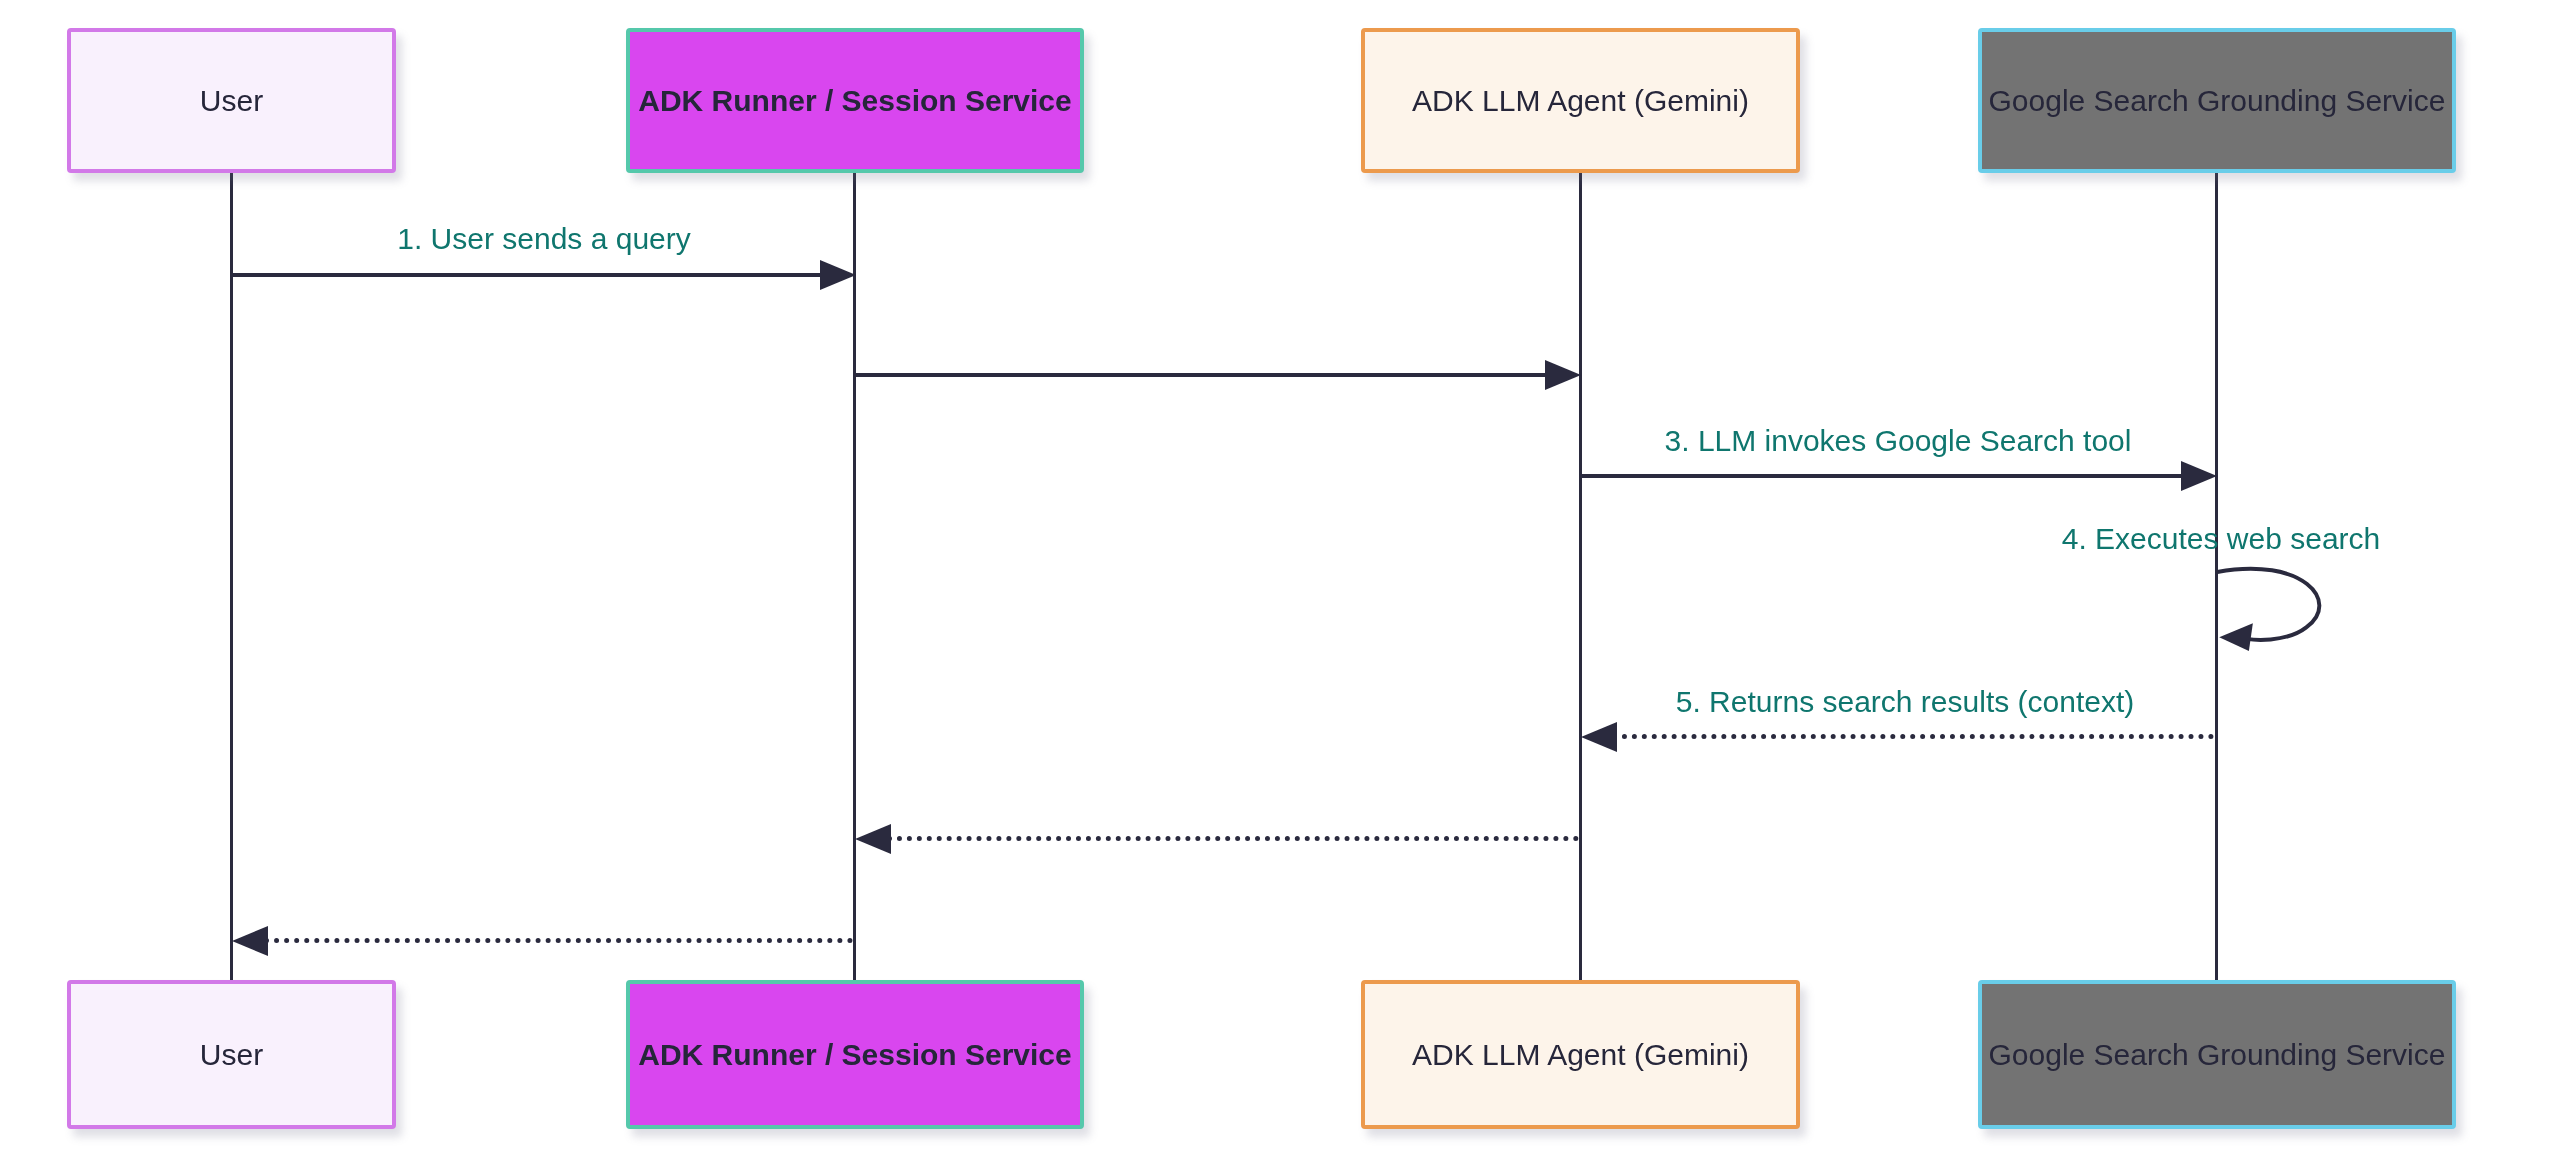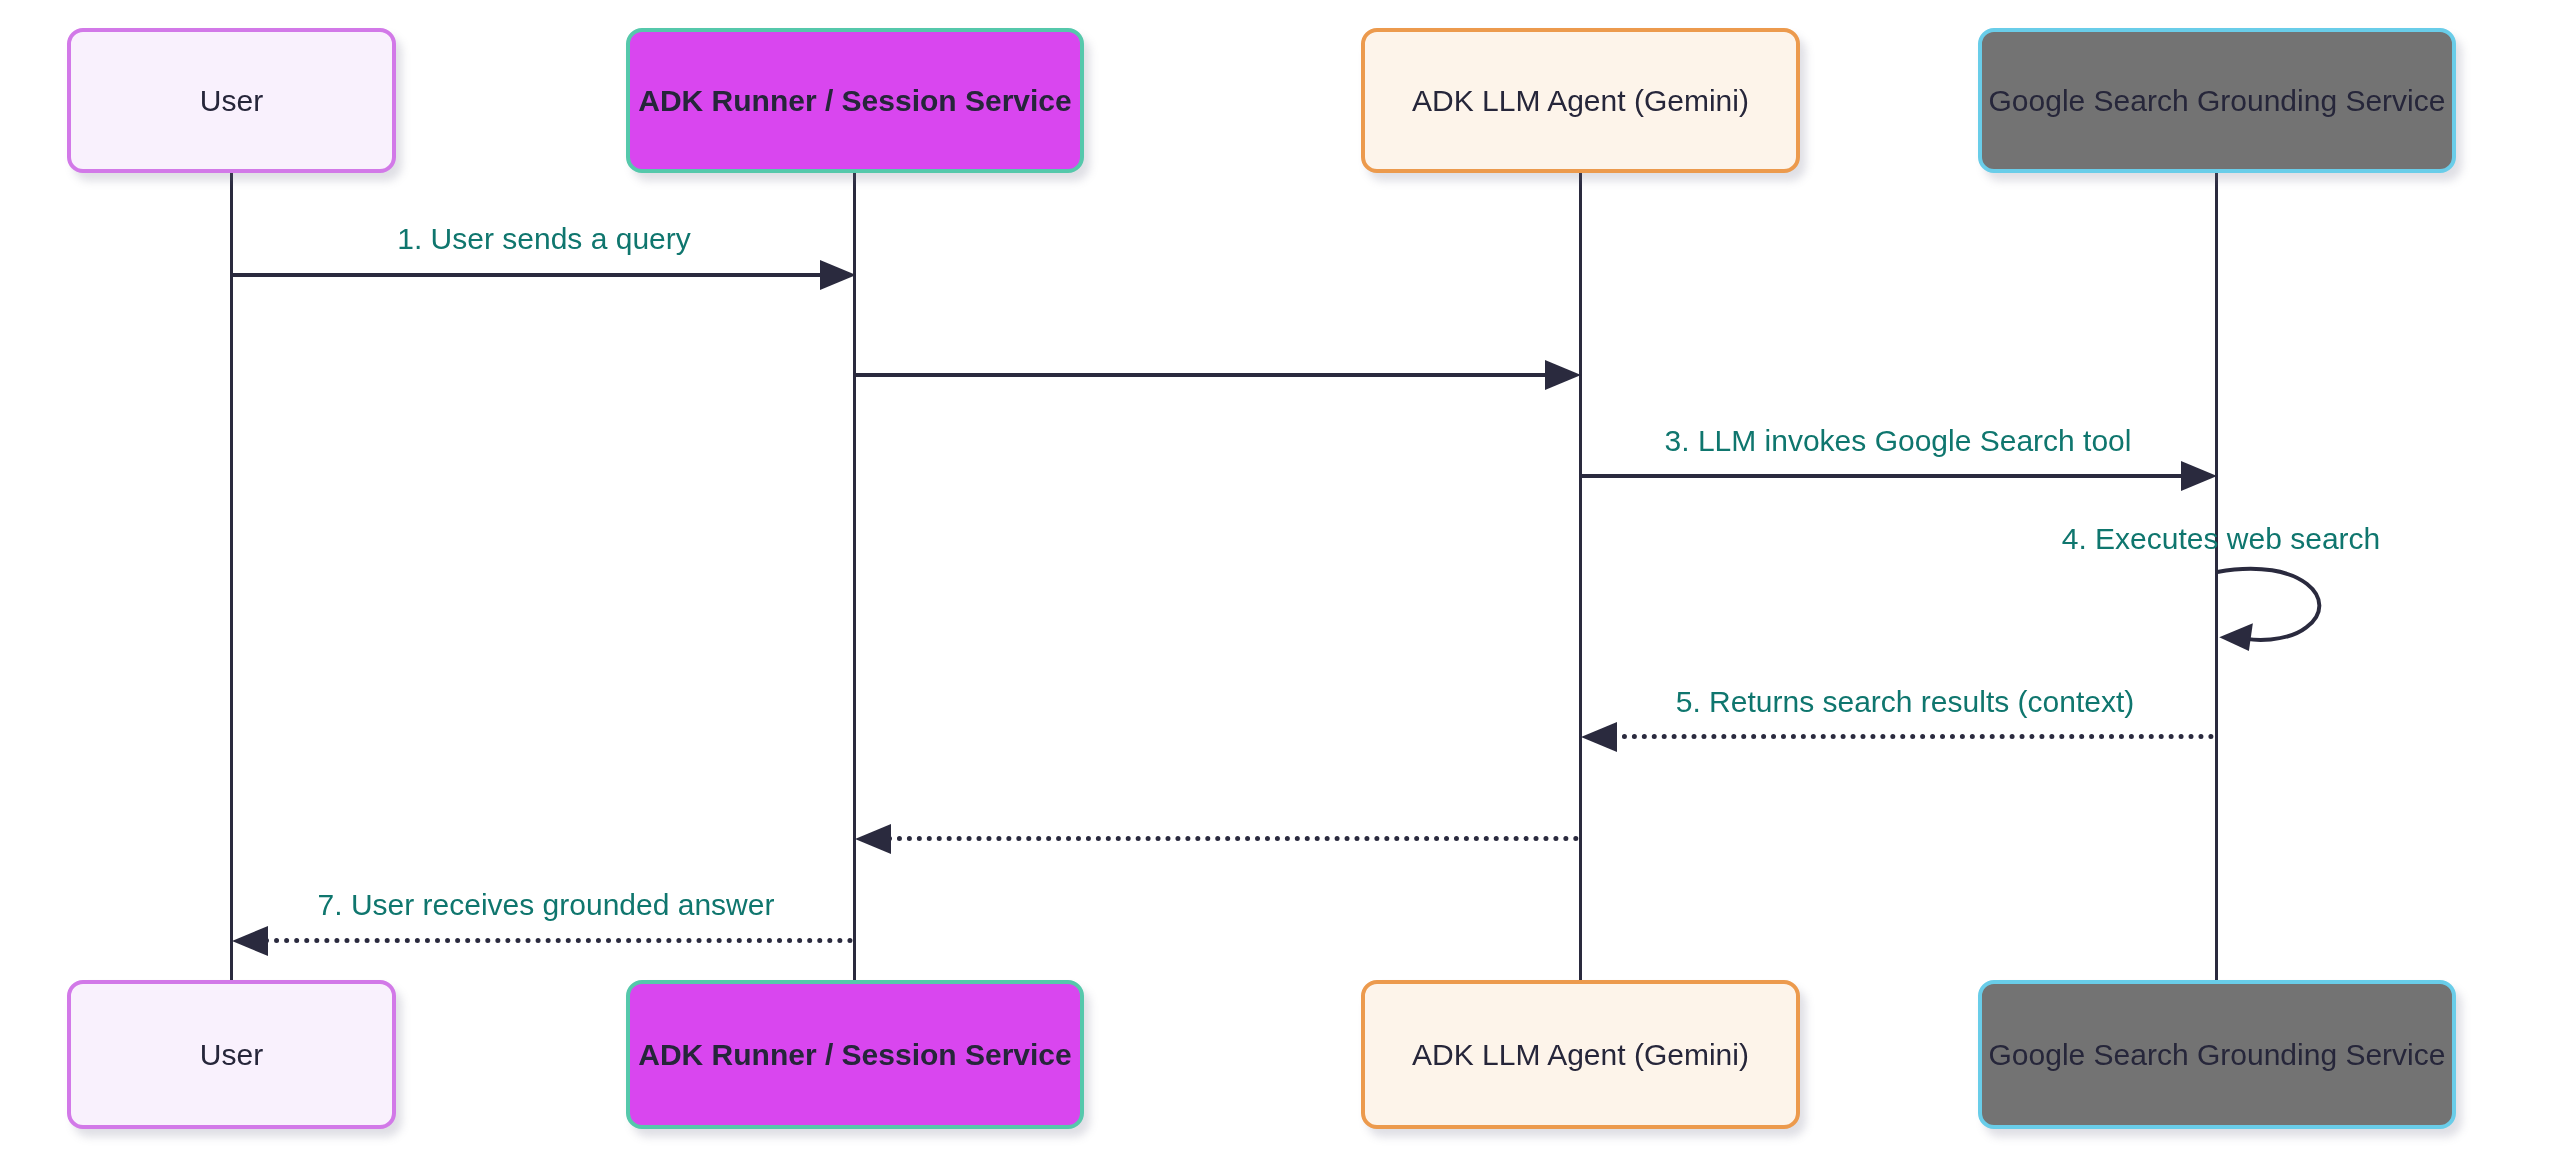--- a/index.html
+++ b/index.html
@@ -13,21 +13,21 @@
     height: 1171px;
     background: #ffffff;
     font-family: "Liberation Sans", sans-serif;
     overflow: hidden;
   }
   
   .actor {
     position: absolute;
     box-sizing: border-box;
     border: 4px solid;
-    border-radius: 16px;
+    border-radius: 4px;
     display: flex;
     align-items: center;
     justify-content: center;
     font-size: 30px;
     color: #26263a;
     white-space: nowrap;
     box-shadow: 6px 8px 8px rgba(110,110,135,0.22);
     background: #fff;
     z-index: 3;
   }
@@ -142,18 +142,17 @@
     <polygon points="8,72 42,58 38,86" fill="#2a2a3e"></polygon>
   </svg>
 
   <div class="msg-label" style="left:1905px;top:685px;">5. Returns search results (context)</div>
   <div class="msg-line-dotted" style="left:1612px;top:734px;width:602px;"></div>
   <div class="head-left" style="left:1581px;top:722px;"></div>
 
   <div class="msg-line-dotted" style="left:887px;top:836px;width:692px;"></div>
   <div class="head-left" style="left:855px;top:824px;"></div>
 
-  <div class="msg-label" style="left:546px;top:888px;">7. User receives grounded answer</div>
   <div class="msg-line-dotted" style="left:264px;top:938px;width:589px;"></div>
   <div class="head-left" style="left:232px;top:926px;"></div>
 
 </div>
 
 
 </body></html>

